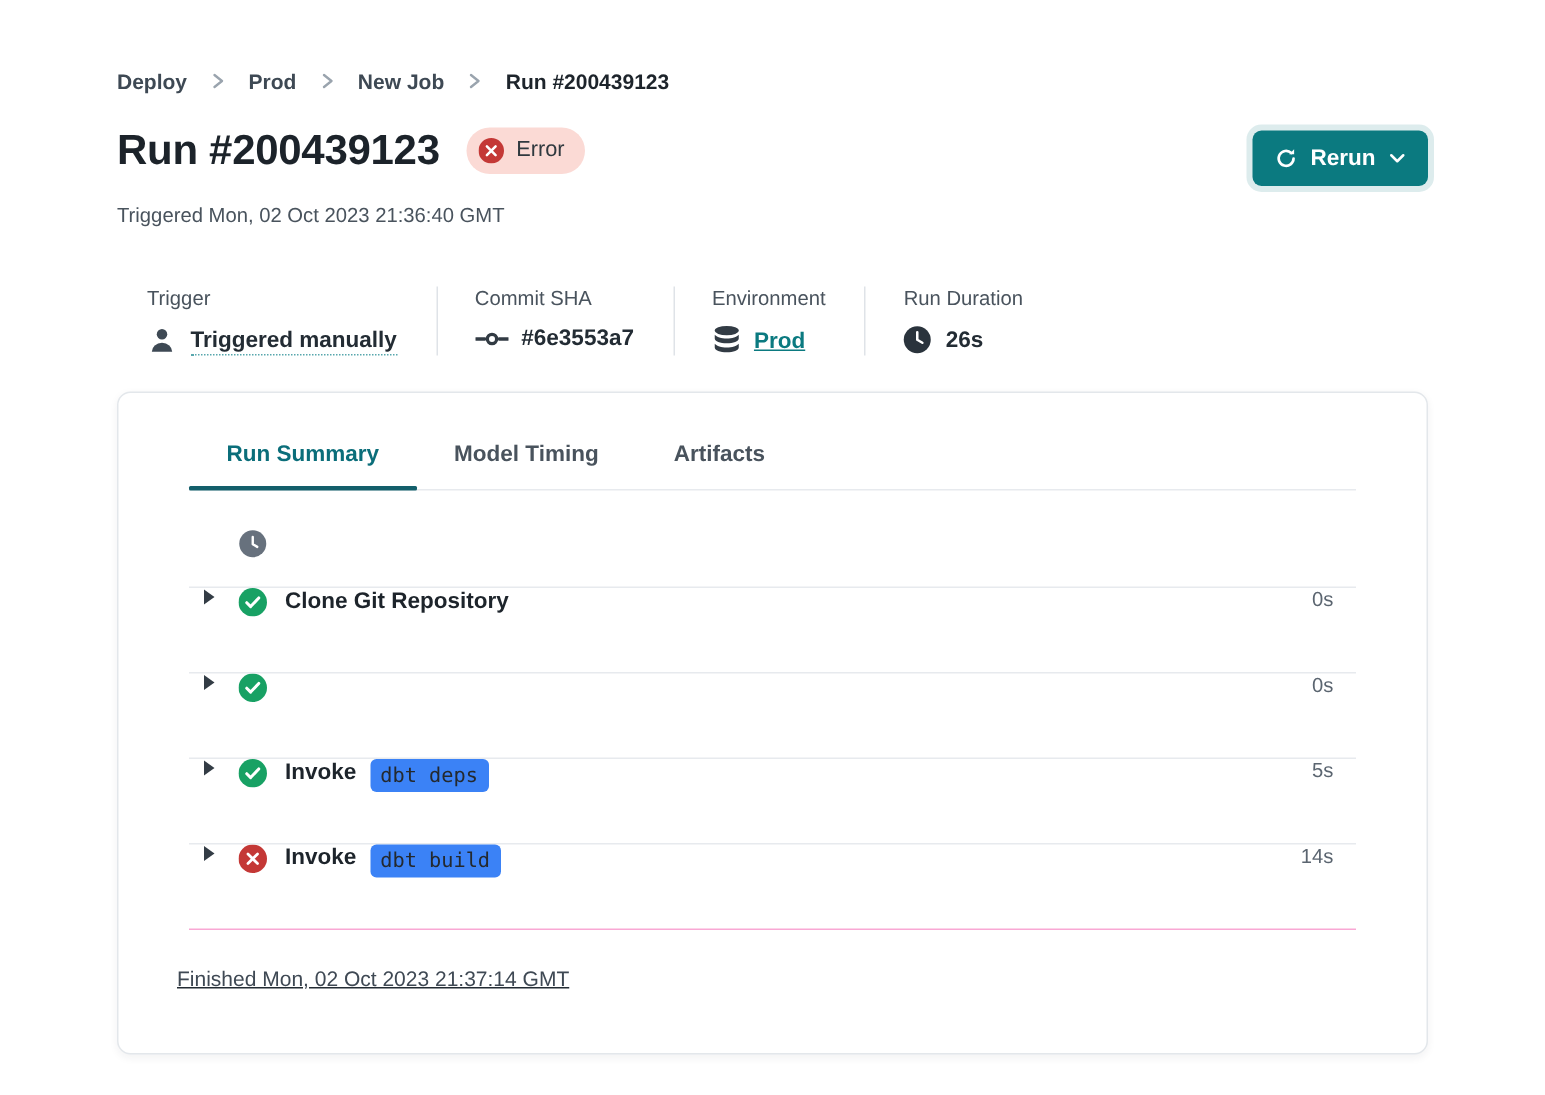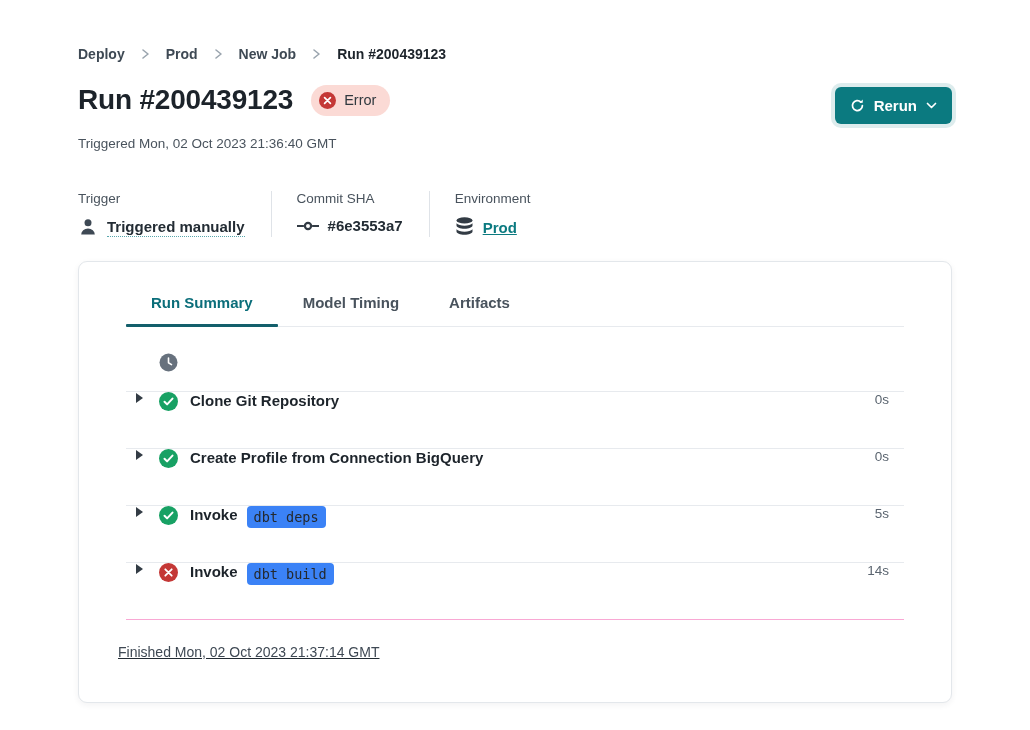--- a/index.html
+++ b/index.html
@@ -20,21 +20,21 @@
   .status-badge { display: inline-flex; align-items: center; gap: 8px; height: 31px; padding: 0 14px 0 8px;
                   border-radius: 16px; background: #fbdad5; }
   .status-badge .badge-text { font-size: 14.5px; color: #30393f; }
   .rerun-btn { display: inline-flex; align-items: center; gap: 9px; height: 37px; padding: 0 15px;
                background: #0b7a80; border: none; border-radius: 6px; cursor: pointer;
                box-shadow: 0 0 0 4px rgba(11,122,128,0.14); margin-top: 3px; }
   .rerun-btn .btn-text { color: #ffffff; font-size: 15px; font-weight: 600; text-align: right; }
   .triggered-line { margin-top: 12px; font-size: 13.5px; color: #49535d; }
 
   
-  .meta-row { display: flex; margin-top: 40px; }
+  .meta-row { display: flex; margin-top: 40px; margin-left: 20px; }
   .meta-col { padding-right: 26px; }
   .meta-col + .meta-col { border-left: 1px solid #dfe3e8; padding-left: 25px; }
   .meta-label { font-size: 13.5px; color: #49535d; }
   .meta-value { display: flex; align-items: center; gap: 9px; margin-top: 11px;
                 font-size: 15px; font-weight: 600; color: #232c34; }
   .meta-value .dotted-underline { border-bottom: 1px dotted #58a7ad; padding-bottom: 1px; cursor: help; }
   .teal-link { color: #0b7a80; text-decoration: underline; cursor: pointer; font-weight: 600; }
 
   
   .card { margin-top: 24px; border: 1px solid #e3e7eb; border-radius: 9px;
@@ -166,20 +166,32 @@
         <span>
           <svg width="19" height="20" viewBox="0 0 19 20">
             <ellipse cx="9.5" cy="3.4" rx="8" ry="3.1" fill="#323b44"></ellipse>
             <path d="M1.5 6.2c1.3 1.6 4.4 2.5 8 2.5s6.7-.9 8-2.5v2.4c0 1.8-3.6 3.2-8 3.2s-8-1.4-8-3.2z" fill="#323b44"></path>
             <path d="M1.5 12.2c1.3 1.6 4.4 2.5 8 2.5s6.7-.9 8-2.5v2.4c0 1.8-3.6 3.2-8 3.2s-8-1.4-8-3.2z" fill="#323b44"></path>
           </svg>
         </span>
         <span class="teal-link">Prod</span>
       </div>
     </div>
+    <div class="meta-col">
+      <div class="meta-label">Run Duration</div>
+      <div class="meta-value">
+        <span>
+          <svg width="19" height="19" viewBox="0 0 19 19">
+            <circle cx="9.5" cy="9.5" r="9" fill="#2a333c"></circle>
+            <path d="M9.5 4.5v5l3.4 2" fill="none" stroke="#ffffff" stroke-width="1.7" stroke-linecap="round" stroke-linejoin="round"></path>
+          </svg>
+        </span>
+        <span>26s</span>
+      </div>
+    </div>
   </div>
 
   <section class="card">
     <div class="tab-bar">
       <div class="tab active">Run Summary</div>
 
       <div class="tab">Model Timing</div>
 
       <div class="tab">Artifacts</div>
     </div>
@@ -218,21 +230,20 @@
               <path d="M1 1l7 5-7 5z" fill="#333c45"></path>
             </svg>
         </span>
         <span class="status-icon si-success">
           <svg width="19" height="19" viewBox="0 0 19 19">
             <circle cx="9.5" cy="9.5" r="9.5" fill="#18a164"></circle>
             <path d="M5.5 9.8l2.6 2.6 5.4-5.8" fill="none" stroke="#ffffff" stroke-width="2" stroke-linecap="round" stroke-linejoin="round"></path>
           </svg>
         </span>
 
-        <span class="step-name">Create Profile from Connection BigQuery</span>
 
         <span class="step-duration">0s</span>
       </div>
 
       <div class="step-row success">
         <span class="caret">
           <svg width="9" height="12" viewBox="0 0 9 12">
               <path d="M1 1l7 5-7 5z" fill="#333c45"></path>
             </svg>
         </span>

